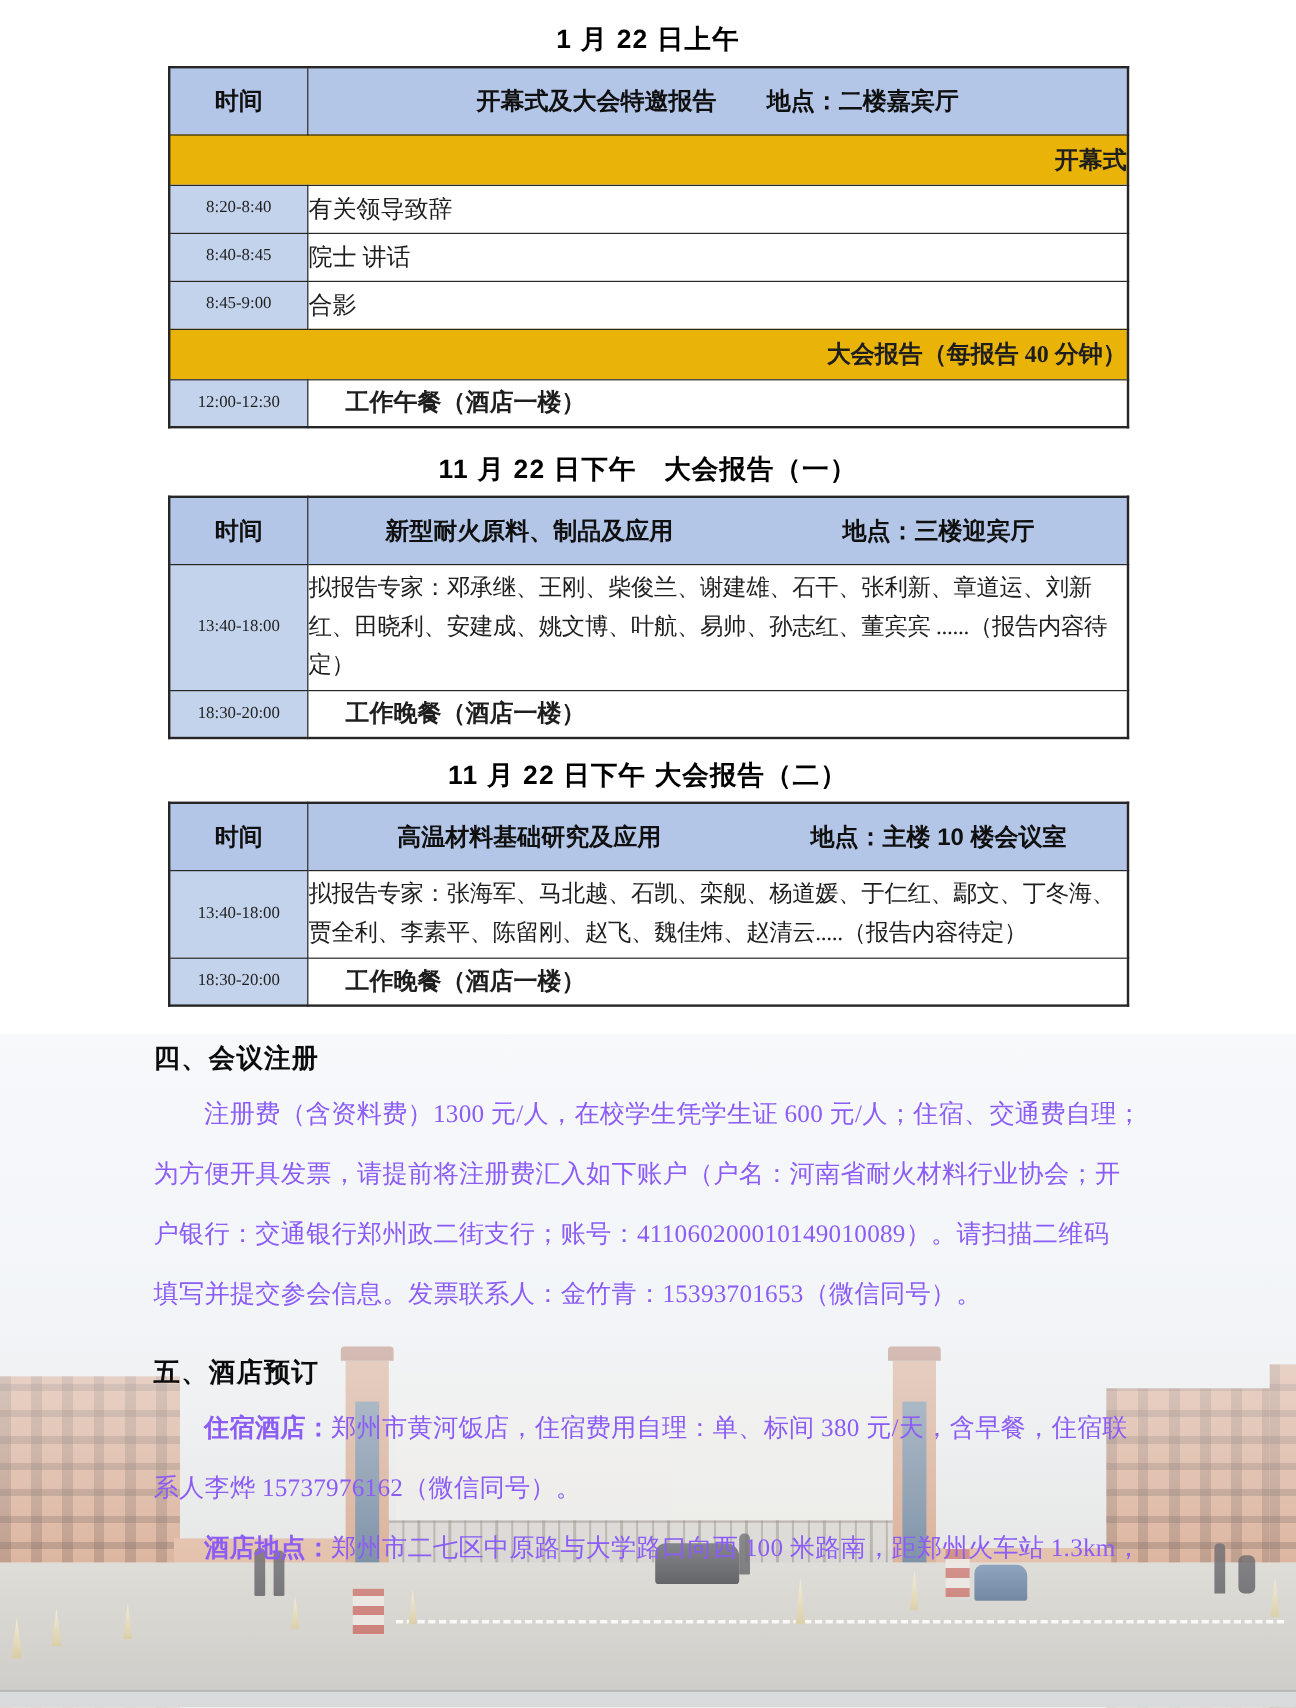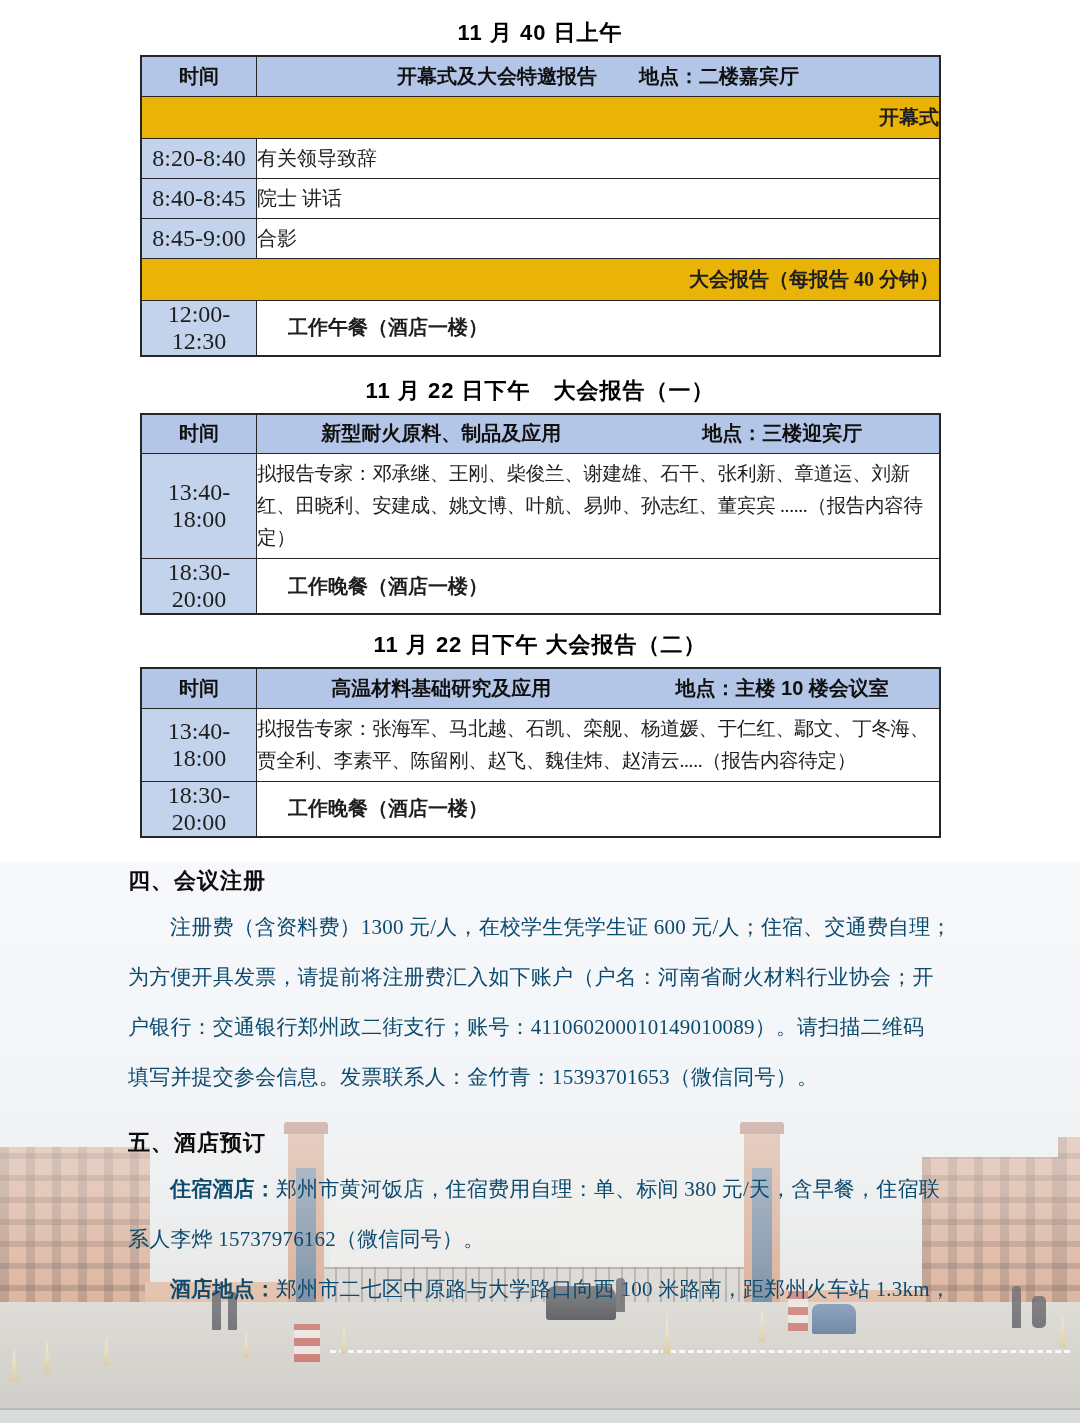--- a/index.html
+++ b/index.html
@@ -55,44 +55,44 @@
   .doc-title.t2{margin-top:21px;}
   .doc-title.t3{margin-top:17px;}
 
   table.sched{
     border-collapse:collapse;table-layout:fixed;
     width:801px;margin-left:140px;
     border:2px solid #262626;
   }
   table.sched td, table.sched th{border:1.6px solid #262626;padding:0;vertical-align:middle;}
   .col-time{width:114px;}
-  tr.r-header{height:40px;margin-top:48px;}
+  tr.r-header{height:56px;margin-top:48px;}
   tr.r-header th{
     background:var(--header-bg,#b4c6e7);
     font-family:"Liberation Sans","DejaVu Sans",sans-serif;font-weight:bold;font-size:20px;color:#101010;
   }
   .hdr-center{display:flex;align-items:center;justify-content:center;gap:42px;}
   .hdr-split{display:flex;align-items:center;}
   .hdr-split .topic{flex:1.08;text-align:center;}
   .hdr-split .loc{flex:0.92;text-align:center;}
   tr.r-section{height:42px;}
   tr.r-section td{background:#eab308;text-align:right;font-weight:bold;font-size:20px;}
   tr.r-item{height:40px;}
   tr.r-expert{height:72px;}
-  td.t{background:var(--time-bg,#c3d3ec);text-align:center;font-size:24px;}
+  td.t{background:var(--time-bg,#c3d3ec);text-align:center;font-size:14px;}
   td.c{background:#fff;text-align:left;font-size:20px;padding-left:22px;padding-right:8px;}
   tr.r-expert td.c{font-size:19.5px;line-height:32px;padding-top:4px;padding-bottom:4px;letter-spacing:-0.3px;}
   td.c.bold{font-weight:bold;padding-left:31px;}
 
   .sec-heading{
     font-family:"Liberation Sans","DejaVu Sans",sans-serif;font-weight:bold;
     font-size:22px;color:#0c0c0c;margin:28px 0 6px 128px;letter-spacing:1px;
   }
   .sec-heading.h5{margin-top:26px;}
-  .para{margin-left:128px;width:830px;font-size:21px;color:#0c4a6e;}
+  .para{margin-left:128px;width:830px;font-size:21px;color:#8b5cf6;}
   .pline{line-height:50px;height:50px;white-space:nowrap;letter-spacing:0.2px;}
   .pline.indent{text-indent:42px;}
   .blabel{font-weight:bold;}
 </style>
 </head>
 <body>
 
 <div class="page">
 
   <div class="photo">
@@ -130,21 +130,21 @@
     <div class="cone" style="left:338px;top:462px;width:12px;height:30px;"></div>
     <div class="cone" style="left:660px;top:452px;width:14px;height:40px;"></div>
     <div class="cone" style="left:756px;top:446px;width:12px;height:34px;"></div>
     <div class="cone" style="left:1056px;top:452px;width:13px;height:34px;"></div>
     <div class="bottom-band"></div>
     <div class="photo-overlay"></div>
   </div>
 
   <div class="content">
 
-    <div class="doc-title">11 月 40 日上午</div>
+    <div class="doc-title">1 月 22 日上午</div>
 
     <table class="sched">
       <tbody>
           <tr class="r-header">
         <th class="col-time">时间</th>
         <th>
           <div class="hdr-center">
             <span>开幕式及大会特邀报告</span>
             <span>地点：二楼嘉宾厅</span>
           </div>

